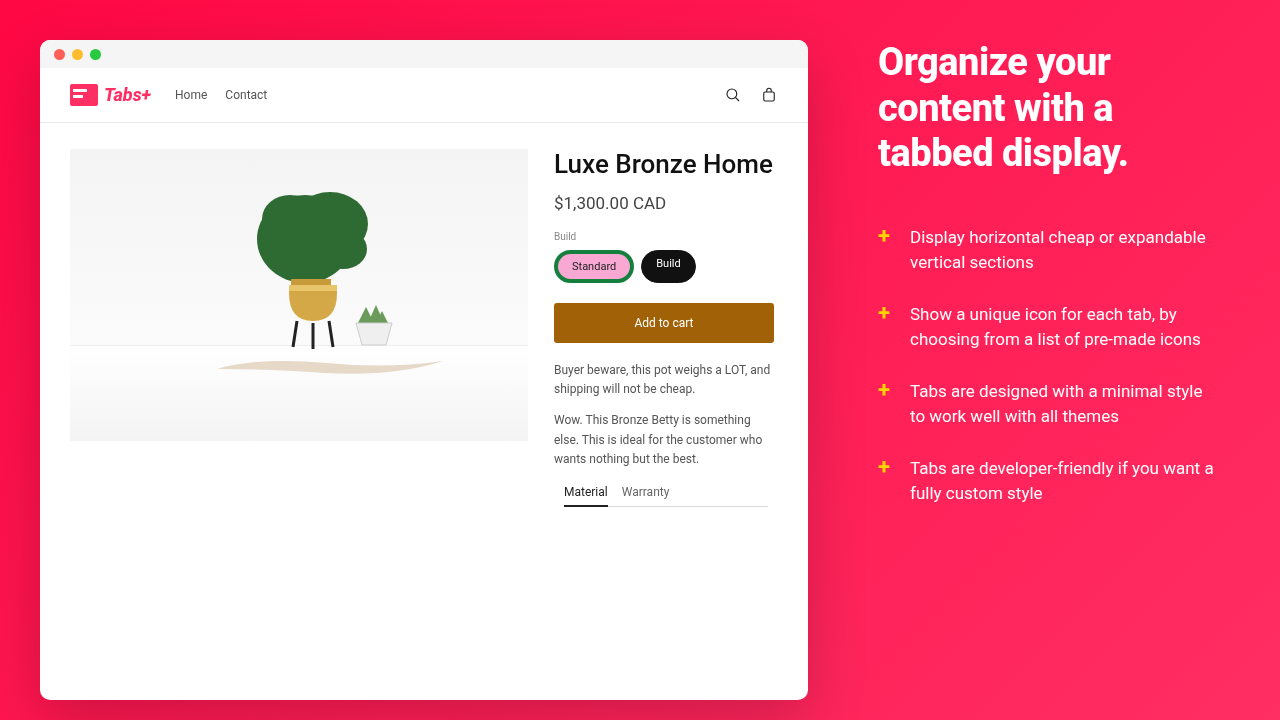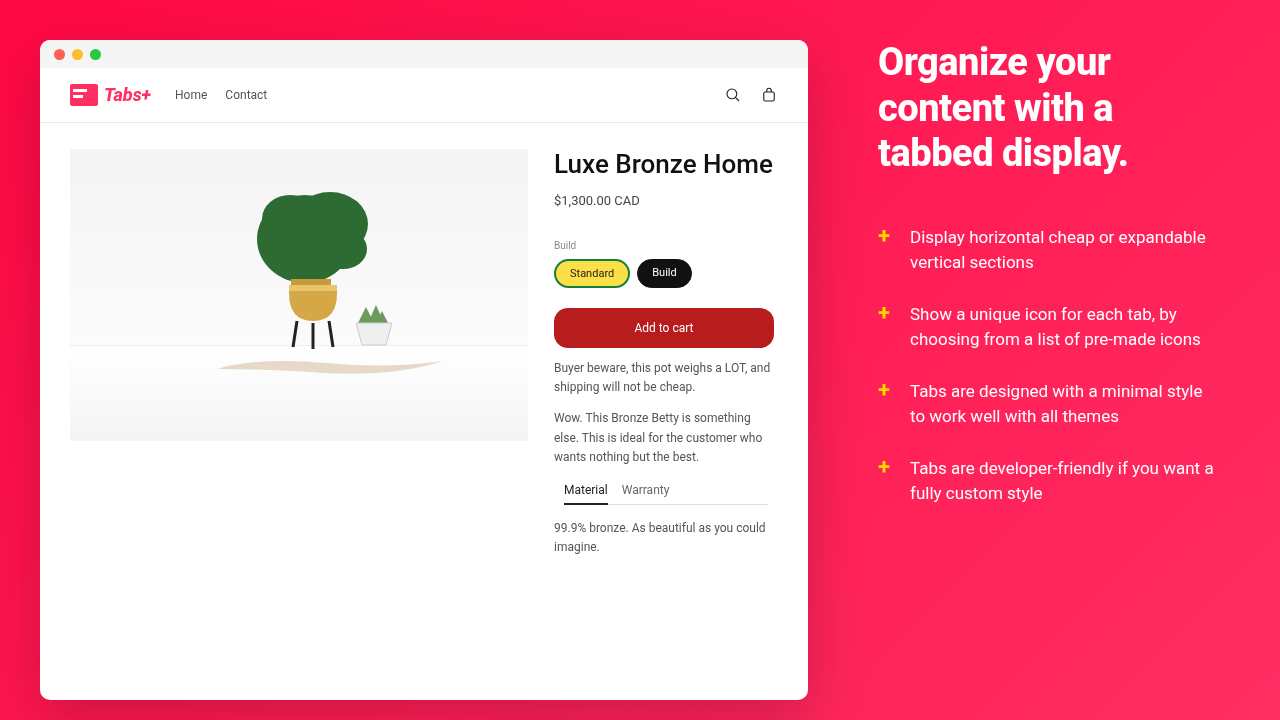--- a/index.html
+++ b/index.html
@@ -19,27 +19,27 @@
 .nav{display:flex;gap:18px}
 .nav a{font-size:12px;color:#555;text-decoration:none}
 .header-right{display:flex;gap:18px;align-items:center}
 .hicon{width:18px;height:18px;stroke:#222;stroke-width:1.5;fill:none}
 .product{display:flex;padding:26px 30px;gap:26px}
 .photo{width:458px;height:306px;background:linear-gradient(#f4f4f4,#fff);position:relative;flex-shrink:0}
 .table{position:absolute;left:0;right:0;top:196px;height:96px;background:linear-gradient(#fff,#f4f4f4);border-top:1px solid #eee}
 .prod svg{position:absolute}
 .details{flex:1;min-width:0}
 .p-title{font-size:26px;font-weight:500;color:#111;margin-bottom:14px}
-.price{font-size:13px;color:#444;margin-bottom:32px}
+.price{font-size:17px;color:#444;margin-bottom:18px}
 .opt-label{font-size:10px;color:#888;margin-bottom:8px}
 .opts{display:flex;gap:7px;margin-bottom:20px}
 .pill{font-size:11px;padding:6px 14px;border-radius:20px;cursor:pointer}
-.pill-o{border:2px solid #15803d;background:#fde047;color:#222}
+.pill-o{border:4px solid #15803d;background:#f9a8d4;color:#222}
 .pill-s{background:#111;color:#fff;border:1px solid #111}
-.atc{background:#b91c1c;color:#fff;font-size:12px;width:220px;height:40px;border:none;border-radius:14px;cursor:pointer;margin-bottom:11px;display:block}
+.atc{background:#a16207;color:#fff;font-size:12px;width:220px;height:40px;border:none;border-radius:3px;cursor:pointer;margin-bottom:18px;display:block}
 .desc{font-size:12px;color:#555;line-height:1.6;margin-bottom:12px}
 .tabs{display:flex;gap:14px;border-bottom:1px solid #ddd;margin:16px 10px 14px}
 .tab{font-size:12px;color:#666;padding-bottom:6px;cursor:pointer}
 .tab-active{color:#222;border-bottom:2px solid #222;margin-bottom:-1px}
 .tab-content{font-size:12px;color:#555;line-height:1.6}
 .sidepanel{flex:1;padding-left:70px;color:#fff}
 .headline{font-size:38px;font-weight:800;line-height:1.2;margin-bottom:48px;letter-spacing:-.5px}
 .feat{display:flex;gap:20px;margin-bottom:26px}
 .plus{color:#ffd500;font-size:22px;font-weight:700;line-height:1;flex-shrink:0}
 .ftxt{font-size:17px;line-height:1.5;font-weight:400}
@@ -113,21 +113,20 @@
           <div class="pill pill-o">Standard</div>
           <div class="pill pill-s">Build</div>
         </div>
         <button class="atc">Add to cart</button>
         <p class="desc">Buyer beware, this pot weighs a LOT, and shipping will not be cheap.</p>
         <p class="desc">Wow. This Bronze Betty is something else. This is ideal for the customer who wants nothing but the best.</p>
         <div class="tabs">
           <div class="tab tab-active">Material</div>
           <div class="tab">Warranty</div>
         </div>
-        <div class="tab-content">99.9% bronze. As beautiful as you could imagine.</div>
       </div>
     </div>
   </div>
   <div class="sidepanel">
     <h2 class="headline">Organize your content with a tabbed display.</h2>
     <div class="feat">
         <span class="plus">+</span>
         <span class="ftxt">Display horizontal cheap or expandable vertical sections</span>
       </div>
     <div class="feat">

